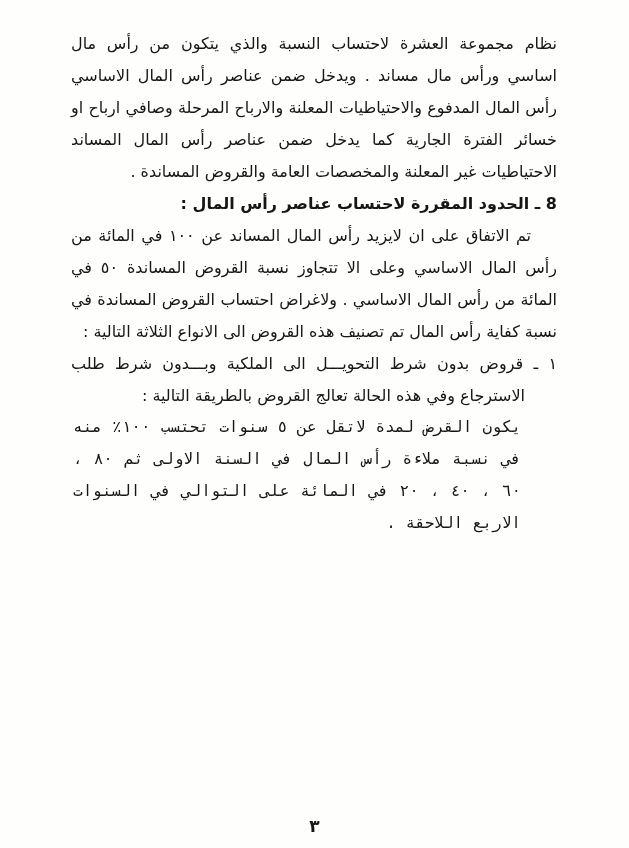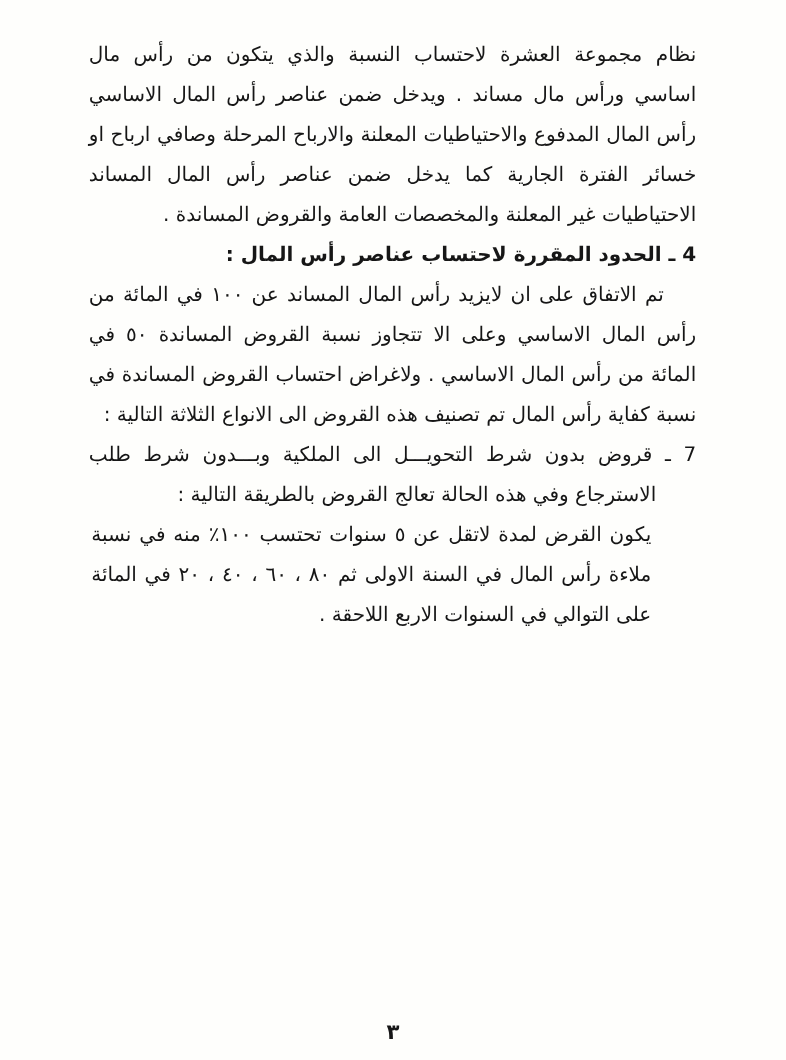--- a/index.html
+++ b/index.html
@@ -40,20 +40,21 @@
   .list-item .item-line {
     margin: 0;
     padding-right: 32px;
     text-indent: -32px;
   }
   .marker {
     white-space: nowrap;
   }
   .item-sub {
     margin: 0 36px 0 2px;
+    font-family: Liberation Mono, monospace;
   }
   .item-sub-deep {
     margin: 0 48px 0 2px;
   }
   .page-number {
     position: absolute;
     bottom: 12px;
     left: 0;
     right: 0;
     text-align: center;
@@ -63,27 +64,27 @@
   }
 </style>
 </head>
 <body>
 
 <div class="page">
   <div class="text-block">
 
     <p class="para">نظام مجموعة العشرة لاحتساب النسبة والذي يتكون من رأس مال اساسي ورأس مال مساند . ويدخل ضمن عناصر رأس المال الاساسي رأس المال المدفوع والاحتياطيات المعلنة والارباح المرحلة وصافي ارباح او خسائر الفترة الجارية كما يدخل ضمن عناصر رأس المال المساند الاحتياطيات غير المعلنة والمخصصات العامة والقروض المساندة .</p>
 
-    <p class="para heading">4 ـ الحدود المقررة لاحتساب عناصر رأس المال :</p>
+    <p class="para heading">8 ـ الحدود المقررة لاحتساب عناصر رأس المال :</p>
 
     <p class="para first-indent">تم الاتفاق على ان لايزيد رأس المال المساند عن ١٠٠ في المائة من رأس المال الاساسي وعلى الا تتجاوز نسبة القروض المساندة ٥٠ في المائة من رأس المال الاساسي . ولاغراض احتساب القروض المساندة في نسبة كفاية رأس المال تم تصنيف هذه القروض الى الانواع الثلاثة التالية :</p>
 
     <div class="list-item">
       <p class="item-line">
-        <span class="marker">7 ـ</span>
+        <span class="marker">١ ـ</span>
         <span>قروض بدون شرط التحويـــل الى الملكية وبـــدون شرط طلب الاسترجاع وفي هذه الحالة تعالج القروض بالطريقة التالية :</span>
       </p>
       <p class="para item-sub">يكون القرض لمدة لاتقل عن ٥ سنوات تحتسب ١٠٠٪ منه في نسبة ملاءة رأس المال في السنة الاولى ثم ٨٠ ، ٦٠ ، ٤٠ ، ٢٠ في المائة على التوالي في السنوات الاربع اللاحقة .</p>
     </div>
 
 
     <div class="list-item">
     </div>
 
   </div>

